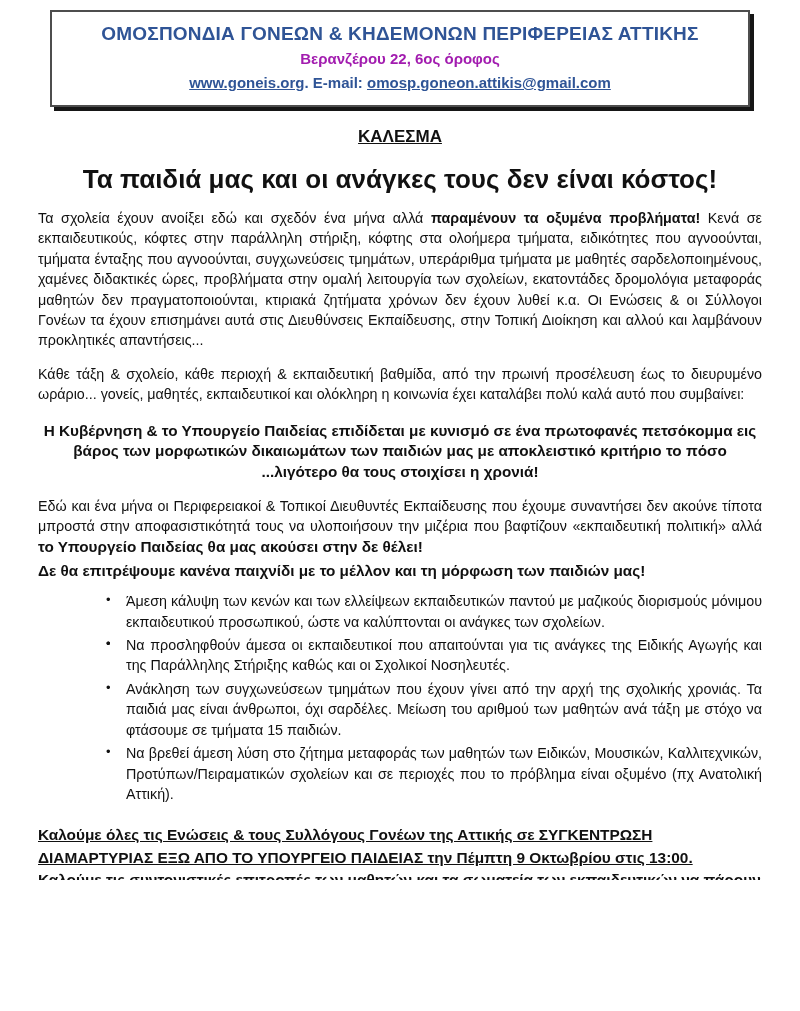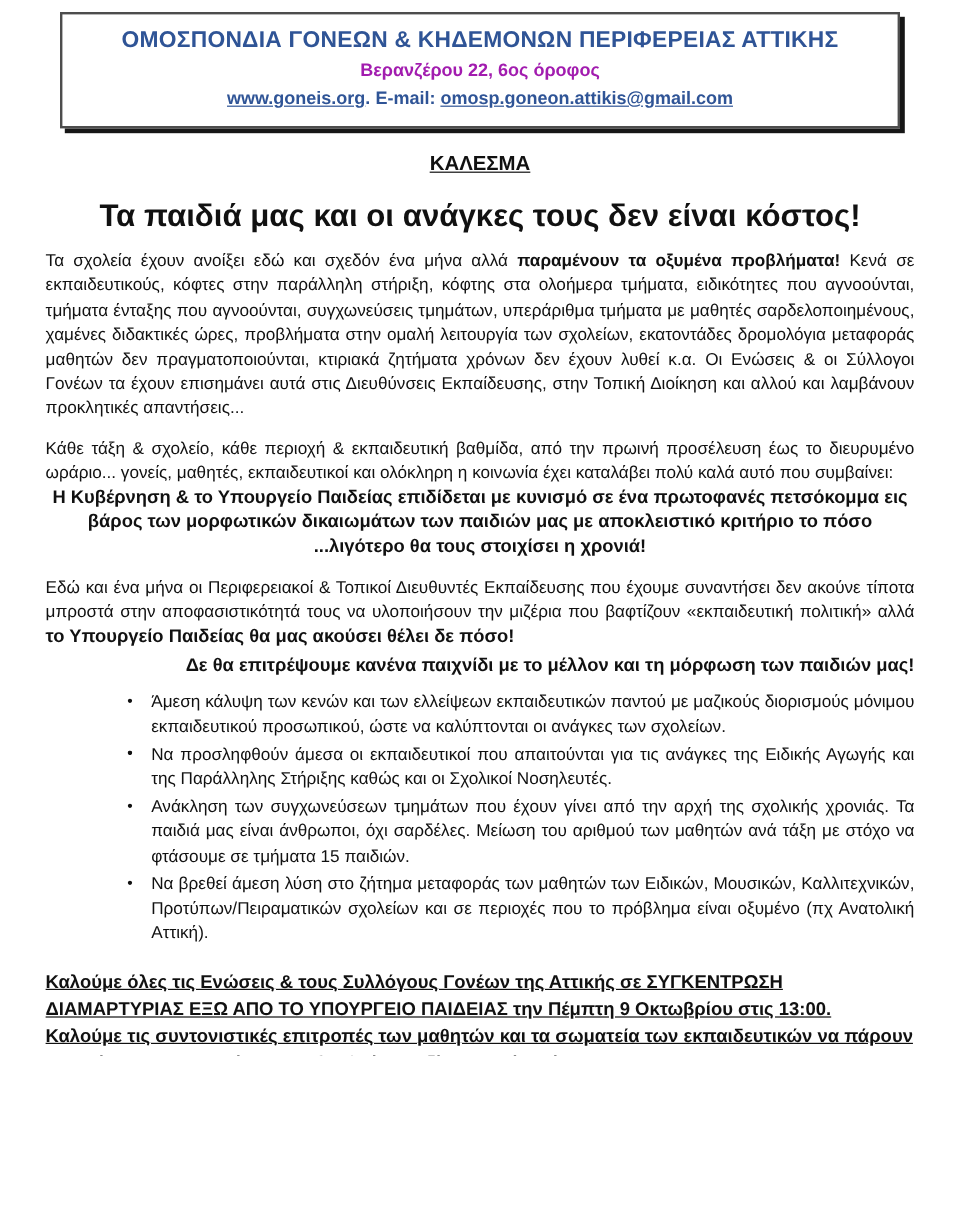--- a/index.html
+++ b/index.html
@@ -67,32 +67,32 @@
   }
   
   .para {
     margin-top: 13px;
     font-size: 14.3px;
     line-height: 20.4px;
     text-align: justify;
   }
   .para .b { font-weight: bold; }
   .para-center-bold {
-    margin-top: 0;
+    margin-top: 16px;
     font-size: 15.3px;
     line-height: 20.8px;
     text-align: center;
     font-weight: bold;
   }
   .para .bold-run { font-weight: bold; font-size: 15.3px; }
   .line-center-bold {
     margin-top: 3px;
     font-size: 15.3px;
     line-height: 21px;
-    text-align: right;
+    text-align: left;
     font-weight: bold;
   }
   
   ul.demands {
     margin: 10px 0 0 0;
     padding: 0 0 0 62px;
     list-style: none;
   }
   ul.demands li {
     position: relative;
@@ -151,21 +151,21 @@
 
   <div class="para">
     <span>Τα σχολεία έχουν ανοίξει εδώ και σχεδόν ένα μήνα αλλά </span><span class="b">παραμένουν τα οξυμένα προβλήματα!</span><span> Κενά σε εκπαιδευτικούς, κόφτες στην παράλληλη στήριξη, κόφτης στα ολοήμερα τμήματα, ειδικότητες που αγνοούνται, τμήματα ένταξης που αγνοούνται, συγχωνεύσεις τμημάτων, υπεράριθμα τμήματα με μαθητές σαρδελοποιημένους, χαμένες διδακτικές ώρες, προβλήματα στην ομαλή λειτουργία των σχολείων, εκατοντάδες δρομολόγια μεταφοράς μαθητών δεν πραγματοποιούνται, κτιριακά ζητήματα χρόνων δεν έχουν λυθεί κ.α. Οι Ενώσεις &amp; οι Σύλλογοι Γονέων τα έχουν επισημάνει αυτά στις Διευθύνσεις Εκπαίδευσης, στην Τοπική Διοίκηση και αλλού και λαμβάνουν προκλητικές απαντήσεις...</span>
   </div>
 
   <div class="para">Κάθε τάξη &amp; σχολείο, κάθε περιοχή &amp; εκπαιδευτική βαθμίδα, από την πρωινή προσέλευση έως το διευρυμένο ωράριο... γονείς, μαθητές, εκπαιδευτικοί και ολόκληρη η κοινωνία έχει καταλάβει πολύ καλά αυτό που συμβαίνει:</div>
 
   <div class="para-center-bold">Η Κυβέρνηση &amp; το Υπουργείο Παιδείας επιδίδεται με κυνισμό σε ένα πρωτοφανές πετσόκομμα εις βάρος των μορφωτικών δικαιωμάτων των παιδιών μας με αποκλειστικό κριτήριο το πόσο ...λιγότερο θα τους στοιχίσει η χρονιά!</div>
 
   <div class="para">
-    <span>Εδώ και ένα μήνα οι Περιφερειακοί &amp; Τοπικοί Διευθυντές Εκπαίδευσης που έχουμε συναντήσει δεν ακούνε τίποτα μπροστά στην αποφασιστικότητά τους να υλοποιήσουν την μιζέρια που βαφτίζουν «εκπαιδευτική πολιτική» αλλά </span><span class="bold-run">το Υπουργείο Παιδείας θα μας ακούσει θέλει δε πόσο!</span>
+    <span>Εδώ και ένα μήνα οι Περιφερειακοί &amp; Τοπικοί Διευθυντές Εκπαίδευσης που έχουμε συναντήσει δεν ακούνε τίποτα μπροστά στην αποφασιστικότητά τους να υλοποιήσουν την μιζέρια που βαφτίζουν «εκπαιδευτική πολιτική» αλλά </span><span class="bold-run">το Υπουργείο Παιδείας θα μας ακούσει στην δε θέλει!</span>
   </div>
 
   <div class="line-center-bold">Δε θα επιτρέψουμε κανένα παιχνίδι με το μέλλον και τη μόρφωση των παιδιών μας!</div>
 
   <ul class="demands">
     <li>
       <span class="bullet-dot">•</span>
       <span>Άμεση κάλυψη των κενών και των ελλείψεων εκπαιδευτικών παντού με μαζικούς διορισμούς μόνιμου εκπαιδευτικού προσωπικού, ώστε να καλύπτονται οι ανάγκες των σχολείων.</span>
     </li>
     <li>

